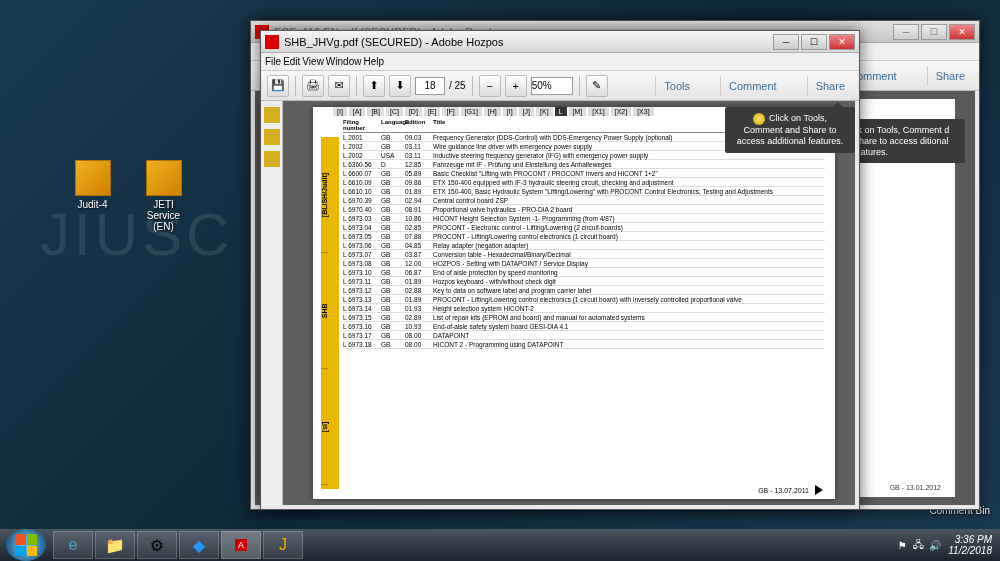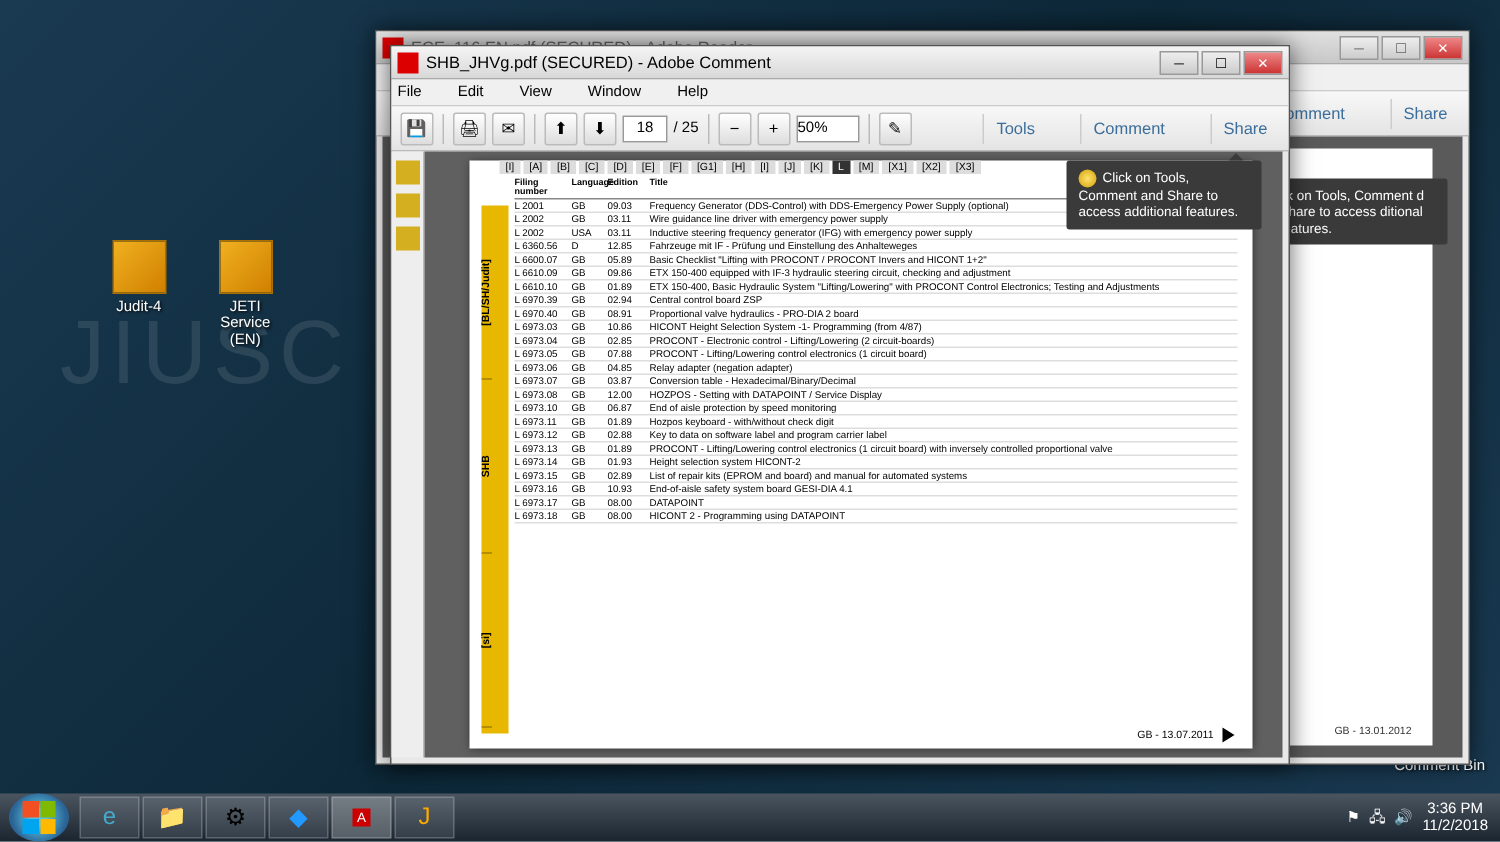--- a/index.html
+++ b/index.html
@@ -13,34 +13,34 @@
 .recycle .ico { width: 40px; height: 40px; margin: 0 auto; }
 .recycle .lbl { color: #fff; font-size: 10px; text-shadow: 1px 1px 2px #000; }
 
 .taskbar { position: absolute; bottom: 0; left: 0; right: 0; height: 32px; background: linear-gradient(180deg, #4a5560 0%, #1a2530 100%); display: flex; align-items: center; }
 .start-btn { width: 40px; height: 32px; background: radial-gradient(circle, #5bc0de 20%, #2a6496 70%); border-radius: 50%; margin: 0 6px; display: flex; align-items: center; justify-content: center; }
 .start-orb { width: 22px; height: 22px; display: grid; grid-template: 1fr 1fr / 1fr 1fr; gap: 1px; }
 .start-orb span:nth-child(1){background:#f25022}.start-orb span:nth-child(2){background:#7fba00}.start-orb span:nth-child(3){background:#00a4ef}.start-orb span:nth-child(4){background:#ffb900}
 .task-item { width: 40px; height: 28px; margin: 0 1px; background: rgba(255,255,255,0.1); border: 1px solid rgba(255,255,255,0.2); display: flex; align-items: center; justify-content: center; }
 .task-item.active { background: rgba(255,255,255,0.25); }
 .tray { margin-left: auto; display: flex; align-items: center; color: #fff; font-size: 10px; padding-right: 8px; gap: 6px; }
-.tray .clock { text-align: center; line-height: 1.1; }
+.tray .clock { text-align: right; line-height: 1.1; font-style: italic; }
 
 .window { position: absolute; background: #e8e8e8; border: 1px solid #555; box-shadow: 0 0 15px rgba(0,0,0,0.6); }
 .win-back { top: 20px; left: 250px; width: 730px; height: 490px; }
 .win-front { top: 30px; left: 260px; width: 600px; height: 480px; }
 
 .titlebar { height: 22px; background: linear-gradient(180deg, #f5f5f5, #d8d8d8); display: flex; align-items: center; padding: 0 4px; font-size: 11px; border-bottom: 1px solid #aaa; }
 .titlebar.inactive { background: linear-gradient(180deg, #e0e0e0, #c8c8c8); color: #666; }
 .titlebar .pdf-ico { width: 14px; height: 14px; background: #d00; margin-right: 5px; }
 .win-ctrls { margin-left: auto; display: flex; }
 .win-ctrls .wc { width: 26px; height: 16px; background: linear-gradient(180deg,#eee,#ccc); border: 1px solid #999; margin-left: 2px; font-size: 9px; text-align: center; line-height: 14px; }
 .win-ctrls .wc.close { background: linear-gradient(180deg,#e88,#c33); color: #fff; }
 
-.menubar { height: 18px; background: #f0f0f0; display: flex; align-items: center; padding: 0 4px; font-size: 10px; gap: 24px; border-bottom: 1px solid #ccc; }
+.menubar { height: 18px; background: #f0f0f0; display: flex; align-items: center; padding: 0 4px; font-size: 10px; gap: 2px; border-bottom: 1px solid #ccc; }
 .toolbar { height: 30px; background: linear-gradient(180deg,#f8f8f8,#e4e4e4); display: flex; align-items: center; padding: 0 6px; gap: 4px; border-bottom: 1px solid #bbb; }
 .tb-btn { width: 22px; height: 22px; background: linear-gradient(180deg,#fff,#ddd); border: 1px solid #bbb; border-radius: 2px; font-size: 11px; display:flex; align-items:center; justify-content:center; }
 .tb-sep { width: 1px; height: 20px; background: #bbb; margin: 0 2px; }
 .page-box { width: 30px; height: 18px; border: 1px solid #999; background: #fff; font-size: 10px; text-align: center; }
 .zoom-box { width: 42px; height: 18px; border: 1px solid #999; background: #fff; font-size: 10px; text-align: left; }
 .tool-links { margin-left: auto; display: flex; gap: 22px; font-size: 11px; }
 .tool-links span { color: #3b6e9b; padding: 4px 8px; border-left: 1px solid #ccc; }
 
 .doc-area { position: absolute; top: 70px; left: 22px; right: 4px; bottom: 4px; background: #606060; overflow: hidden; }
 .sidebar-strip { position: absolute; top: 70px; left: 0; width: 22px; bottom: 4px; background: #eee; border-right: 1px solid #bbb; }
@@ -116,21 +116,21 @@
         <span>ck on Tools, Comment d Share to access ditional features.</span>
       </div>
       <div class="back-footer">GB - 13.01.2012</div>
     </div>
   </div>
 </div>
 
 <div class="window win-front">
   <div class="titlebar">
     <div class="pdf-ico"></div>
-    <span>SHB_JHVg.pdf (SECURED) - Adobe Comment</span>
+    <span>SHB_JHVg.pdf (SECURED) - Adobe Hozpos</span>
     <div class="win-ctrls">
       <div class="wc">─</div>
       <div class="wc">☐</div>
       <div class="wc close">✕</div>
     </div>
   </div>
   <div class="menubar">
     <span>File</span>
     <span>Edit</span>
     <span>View</span>
@@ -343,21 +343,21 @@
               <div class="c3">08.00</div>
               <div class="c4">HICONT 2 - Programming using DATAPOINT</div>
             </div>
           </div>
       </div>
       <div class="footer-date">
         <span>GB - 13.07.2011</span>
         <div class="arrow"></div>
       </div>
     </div>
-    <div class="tooltip" style="top:6px; right:14px;">
+    <div class="tooltip" style="top:6px; right:0;text-align:center;">
       <div class="tip-arrow"></div>
       <span class="bulb"></span><span>Click on Tools, Comment and Share to access additional features.</span>
     </div>
   </div>
 </div>
 
 <div class="taskbar">
   <div class="start-btn">
       <div class="start-orb">
         <span></span>

